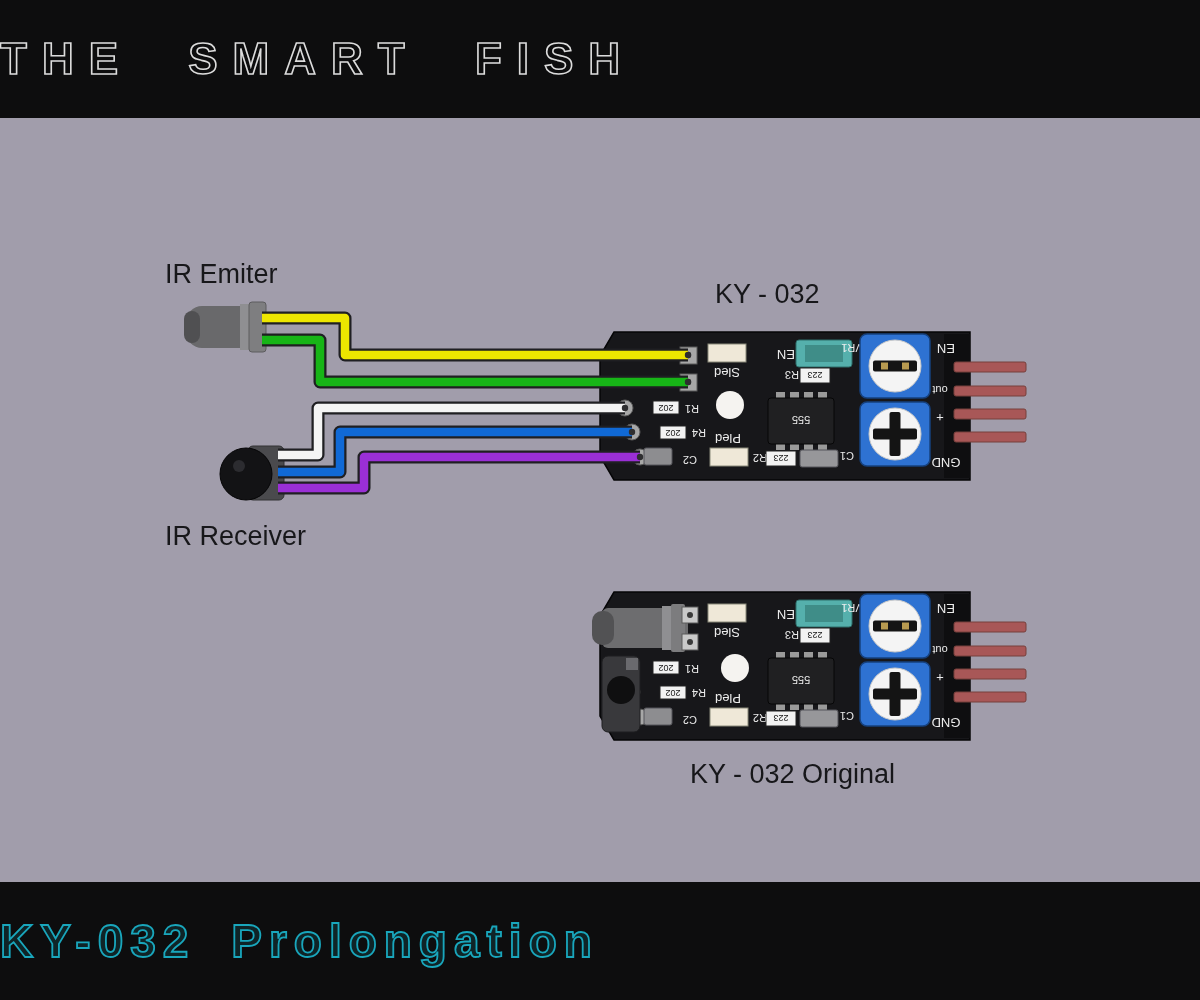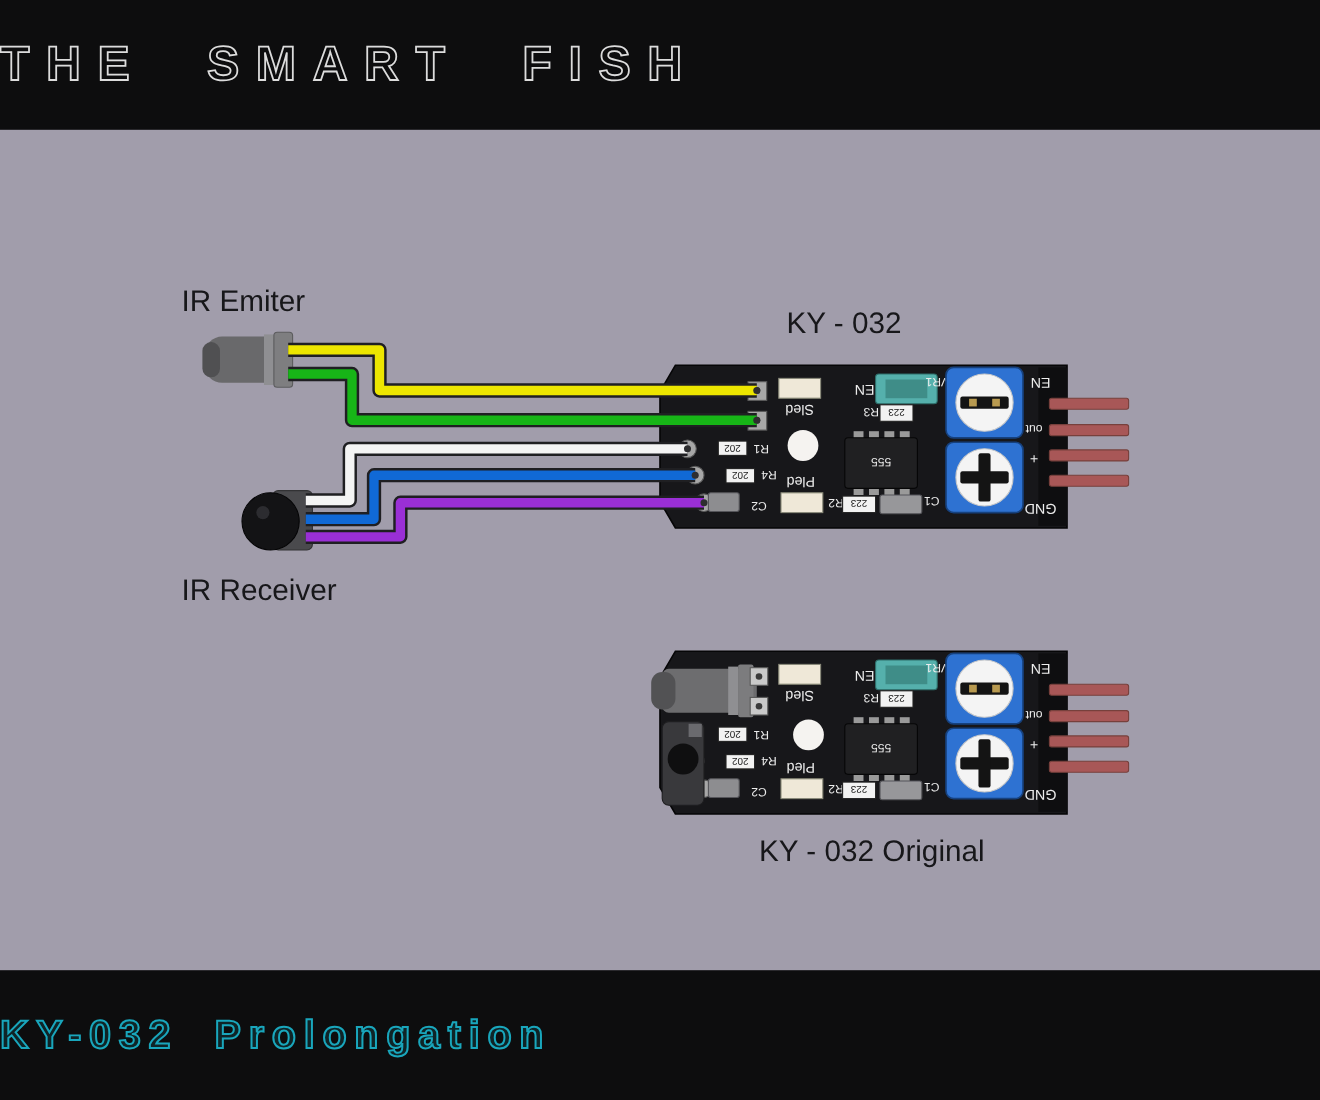--- a/index.html
+++ b/index.html
@@ -11,21 +11,21 @@
     position:absolute;left:0;width:100%;background:#0d0d0e;
     display:flex;align-items:center;justify-content:flex-start;z-index:5;
   }
   .band.header{top:0;height:118px;}
   .band.footer{bottom:0;height:118px;}
   .brand{
     font-size:44px;font-weight:bold;letter-spacing:15px;word-spacing:28px;
     color:transparent;-webkit-text-stroke:1.6px #dcdcdc;white-space:nowrap;
   }
   .caption{
-    font-size:36px;font-weight:bold;letter-spacing:7px;word-spacing:16px;
+    font-size:46px;font-weight:bold;letter-spacing:7px;word-spacing:16px;
     color:rgba(25,166,188,0.15);-webkit-text-stroke:1.8px #19a6bc;white-space:nowrap;
   }
   svg.diagram{position:absolute;top:0;left:0;z-index:1;}
   .lbl{font-family:"Liberation Sans",sans-serif;font-size:27px;fill:#17171a;}
   .bt{font-family:"Liberation Sans",sans-serif;font-size:13px;fill:#ececec;text-anchor:middle;}
   .bt11{font-size:11px;}
   .res{font-family:"Liberation Sans",sans-serif;font-size:9px;fill:#161616;text-anchor:middle;}
   .wo{stroke:#1f1f22;stroke-width:13px;}
   .wc{stroke-width:8.5px;}
 </style>

